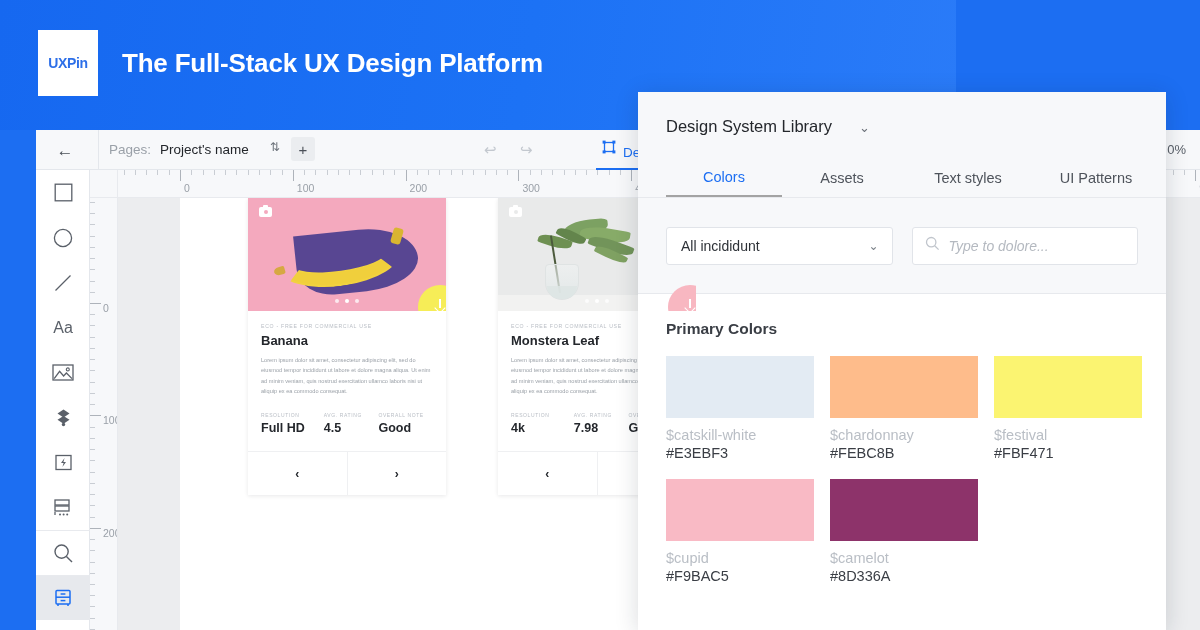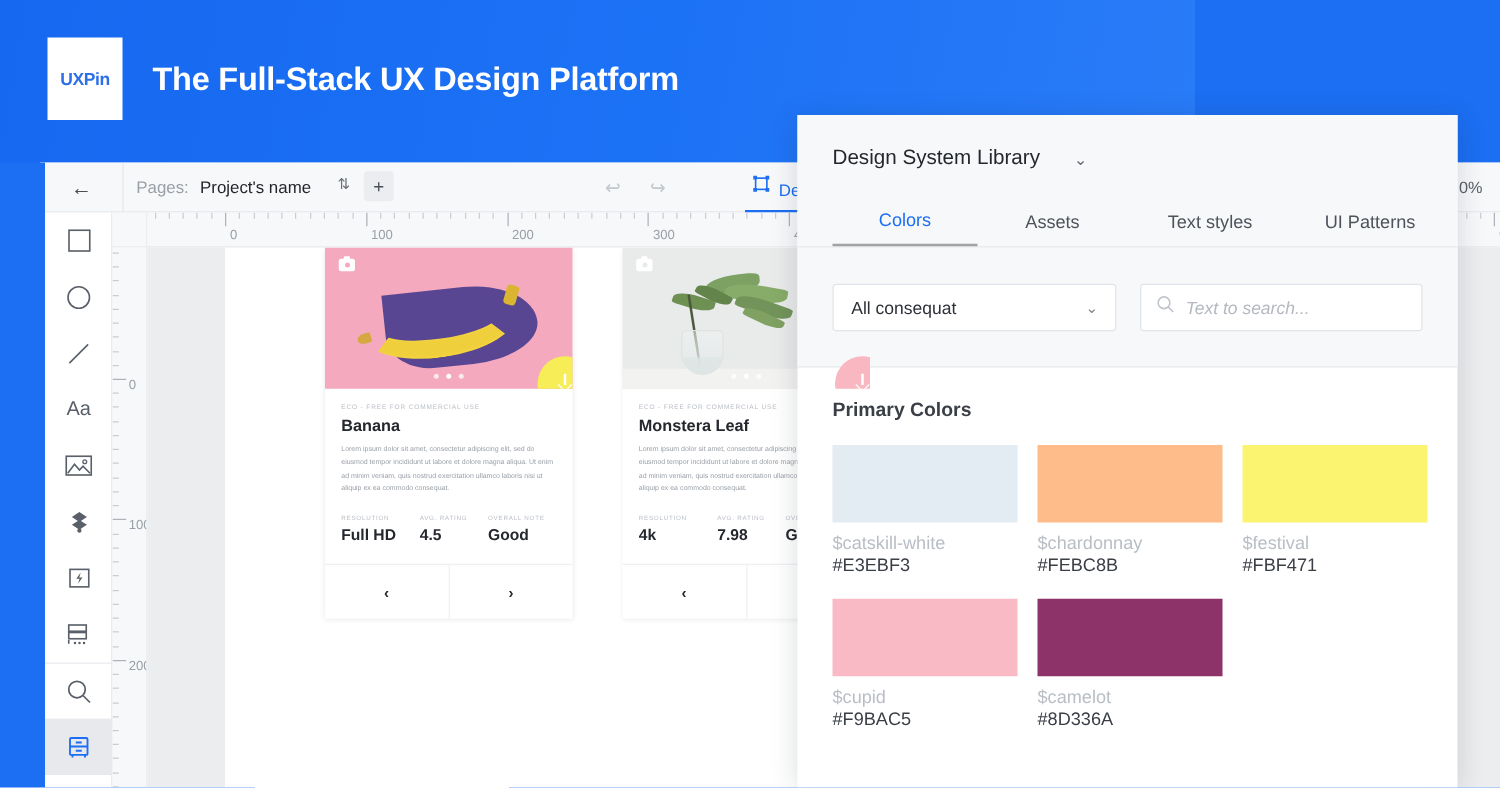--- a/index.html
+++ b/index.html
@@ -121,21 +121,21 @@
   }
   #artboard {
     position: absolute; left: 62px; top: 0; width: 960px; height: 432px; background: #FFFFFF;
   }
 
   
   .card {
     position: absolute; top: 0px; width: 198px; background: #FFFFFF;
     box-shadow: 0 1px 4px rgba(25,30,40,0.10);
   }
-  #card-1 { left: 80px; }
+  #card-1 { left: 68px; }
   #card-2 { left: 318px; }
   .card-photo { position: relative; height: 113px; overflow: hidden; }
   #photo-1 { background: #F4A9BE; }
   #photo-2 { background: #E9EAEA; }
   .photo-cam-icon {
     position: absolute; left: 11px; top: 9px; width: 13px; height: 10px;
     background: #FFFFFF; border-radius: 2px;
   }
   .photo-cam-icon::before {
     content: ""; position: absolute; left: 4px; top: -2px; width: 5px; height: 3px;
@@ -647,31 +647,31 @@
     <div id="ds-tabs">
       <div class="ds-tab active" id="tab-colors">Colors</div>
       <div class="ds-tab" id="tab-assets">Assets</div>
       <div class="ds-tab" id="tab-text-styles">Text styles</div>
       <div class="ds-tab" id="tab-ui-patterns">UI Patterns</div>
     </div>
   </div>
 
   <div id="ds-filters">
     <div id="category-select">
-      <span id="category-select-label">All consequat</span>
+      <span id="category-select-label">All incididunt</span>
       <span id="category-caret">⌄</span>
     </div>
     <div id="search-box">
       <span>
         <svg width="15" height="15" viewBox="0 0 15 15">
           <circle cx="6.2" cy="6.2" r="4.7" fill="none" stroke="#C0C5CC" stroke-width="1.3"></circle>
           <line x1="9.7" y1="9.7" x2="13.6" y2="13.6" stroke="#C0C5CC" stroke-width="1.3"></line>
         </svg>
       </span>
-      <span id="search-placeholder">Text to search...</span>
+      <span id="search-placeholder">Type to dolore...</span>
     </div>
   </div>
 
   <div id="ds-body">
     <div id="primary-colors-title">Primary Colors</div>
 
     <div class="swatch-row">
       <div class="swatch">
         <div class="swatch-chip" style="background: rgb(227, 235, 243);"></div>
         <div class="swatch-name">$catskill-white</div>

